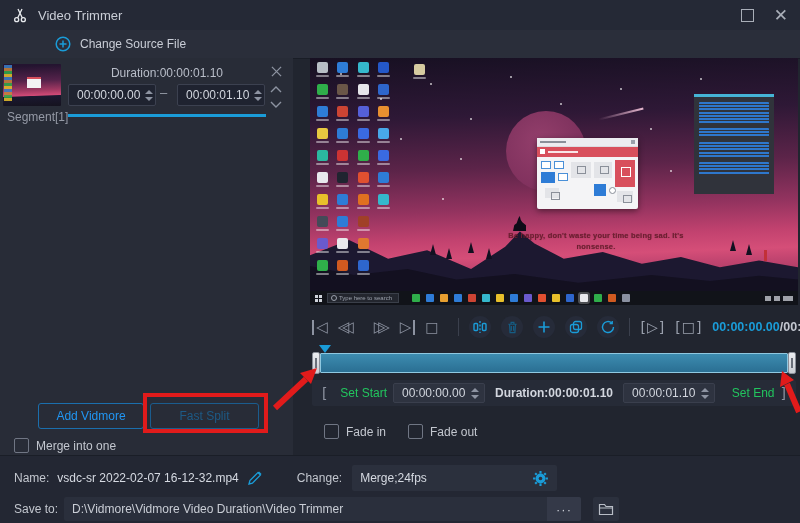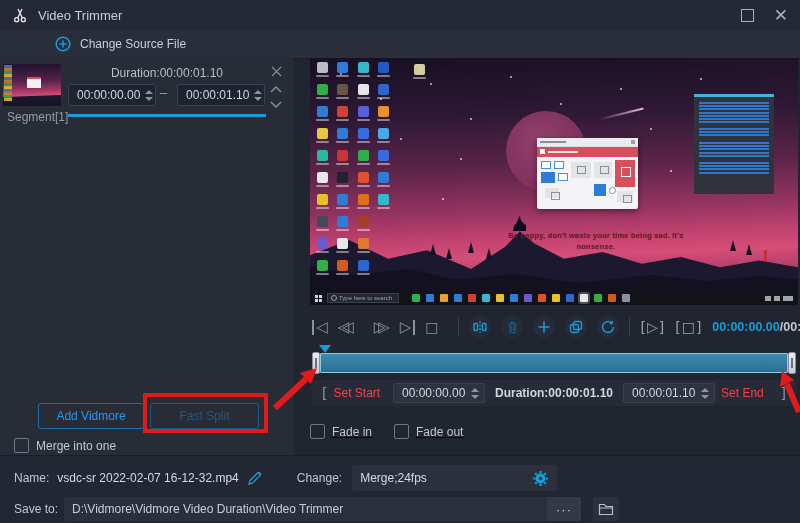--- a/index.html
+++ b/index.html
@@ -115,25 +115,25 @@
          border:1px solid #8fc8e0;border-radius:1px;}
   .handle{position:absolute;top:0;width:8px;height:22px;background:linear-gradient(#eceef2,#c9ccd3);
           border:1px solid #8a8f99;border-radius:2px;box-sizing:border-box;}
   .handle::after{content:'';position:absolute;left:2px;top:5px;width:2px;height:10px;background:#6a6f7a;}
   .handle.l{left:0;} .handle.r{right:0;}
   .playhead{position:absolute;left:7px;top:-7px;width:0;height:0;border:6px solid transparent;border-top:8px solid #1a9cd8;}
   
   .setbar{position:absolute;left:312px;top:380px;width:484px;height:26px;background:#262b37;border-radius:2px;
           display:flex;align-items:center;gap:6px;padding:0 10px;box-sizing:border-box;font-size:12px;}
   .brk{color:#8d93a1;font-size:14px;font-family:"DejaVu Sans",sans-serif;}
-  .setlink{flex:1;text-align:left;color:#ef4444;}
+  .setlink{flex:1;text-align:right;color:#22c55e;}
   .setbar .spin{width:92px;background:#2e3340;border-color:#3a3f4d;height:20px;}
   .setdur{color:#d2d6de;font-weight:bold;margin:0 4px;white-space:nowrap;}
   
-  .fadewrap{position:absolute;left:310px;top:424px;display:flex;gap:22px;text-decoration:underline;}
+  .fadewrap{position:absolute;left:324px;top:424px;display:flex;gap:22px;}
   
   .bottombar{position:absolute;left:0;top:455px;width:800px;height:68px;background:#232733;border-top:1px solid #1a1e27;}
   .row1{position:absolute;left:14px;top:9px;height:26px;display:flex;align-items:center;gap:8px;font-size:12px;}
   .lab{color:#c3c7cf;} .val{color:#d6dae2;}
   .outbox{width:205px;height:26px;background:#2b303d;border-radius:2px;display:flex;align-items:center;
           padding:0 8px;box-sizing:border-box;margin-left:2px;}
   .outbox .val{flex:1;}
   .row2{position:absolute;left:14px;top:41px;display:flex;align-items:center;gap:6px;font-size:12px;}
   .savebox{width:517px;height:24px;background:#2a2f3c;border-radius:2px;display:flex;align-items:center;overflow:hidden;}
   .savebox .path{flex:1;padding:0 8px;color:#c9cdd5;white-space:nowrap;overflow:hidden;}

